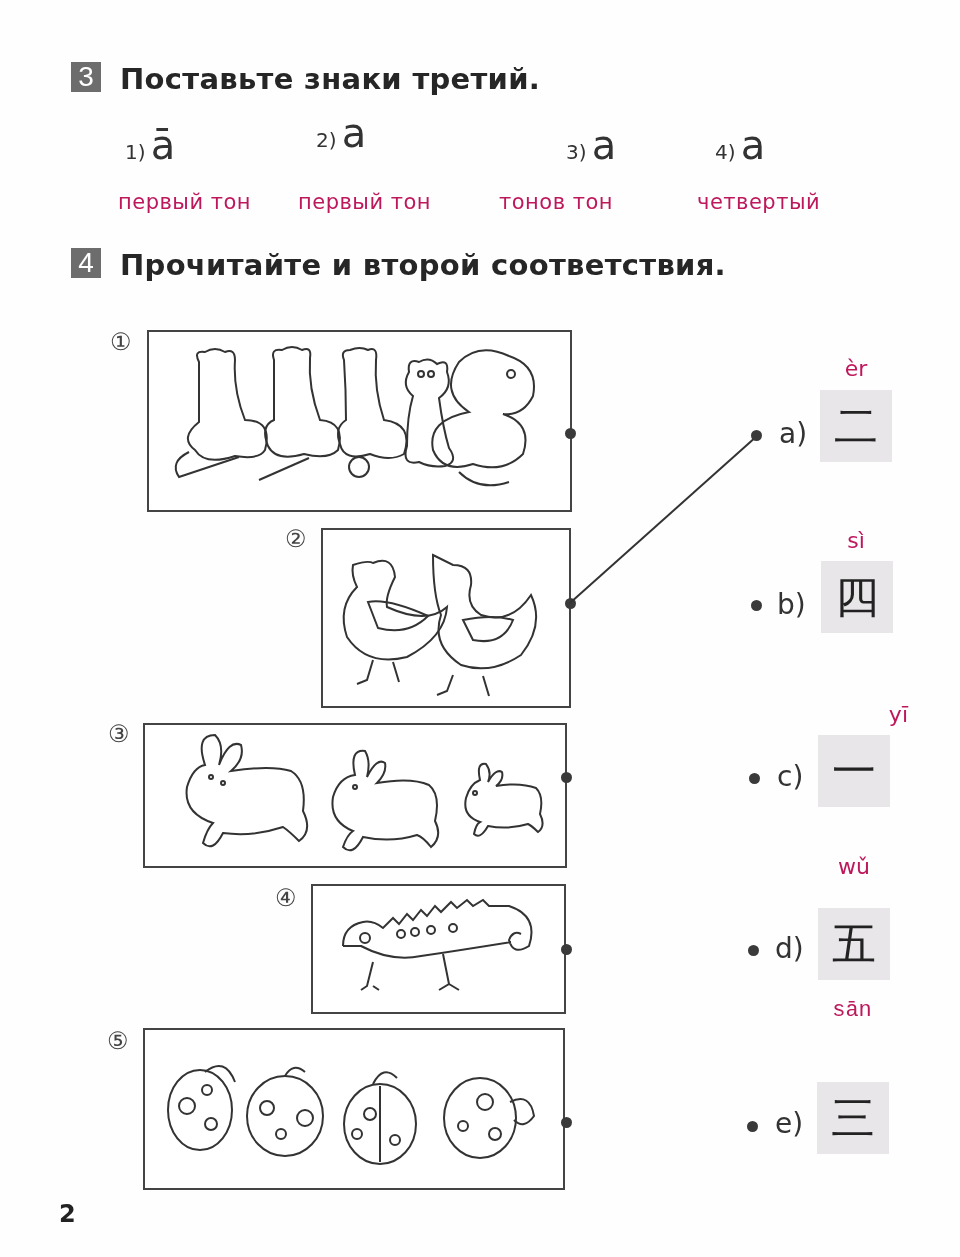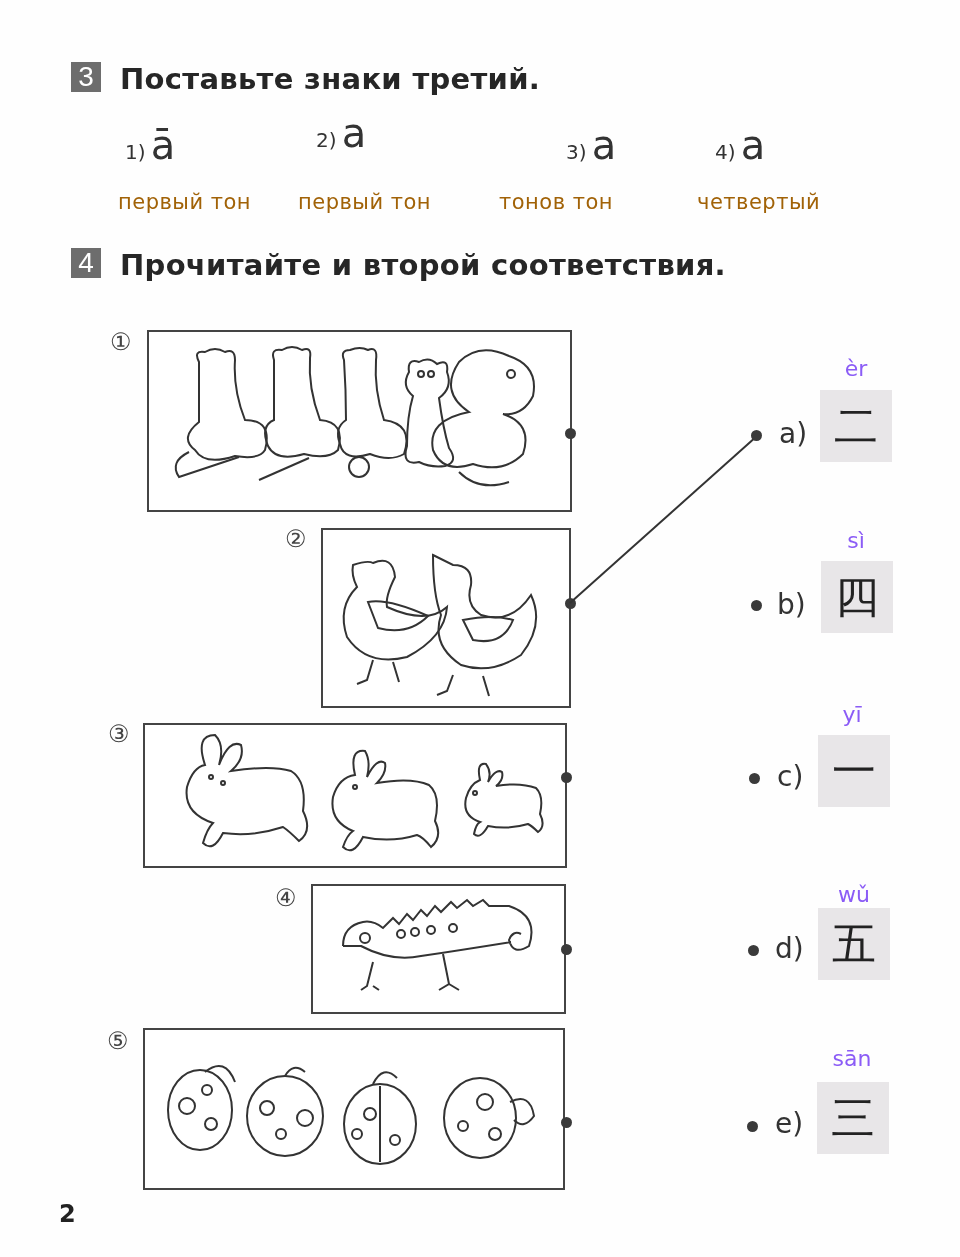--- a/index.html
+++ b/index.html
@@ -4,28 +4,28 @@
 <style>
   html, body { margin:0; padding:0; }
   body { width:960px; height:1257px; background:#fefefe; position:relative; overflow:hidden;
          font-family:"DejaVu Sans", sans-serif; color:#2a2a2a; }
   .abs { position:absolute; }
   .sec-num { width:30px; height:30px; background:#6d6d6d; color:#fff; font-family:"Liberation Sans", sans-serif;
              font-size:28px; line-height:30px; text-align:center; font-weight:normal; }
   .sec-title { font-family:"DejaVu Sans", sans-serif; font-weight:bold; font-size:29px; color:#262626; letter-spacing:0.3px; }
   .tone-num { font-size:20px; color:#333; }
   .tone-a { font-family:"DejaVu Sans", sans-serif; font-size:40px; color:#333; line-height:40px; }
-  .tone-label { font-size:21px; color:#a16207; letter-spacing:0.5px; }
+  .tone-label { font-size:21px; color:#be185d; letter-spacing:0.5px; }
   .pic { border:2px solid #444; background:#fff; box-sizing:border-box; }
   .circnum { font-family:"DejaVu Serif", serif; font-size:24px; color:#444; }
   .dot { width:11px; height:11px; border-radius:50%; background:#3a3a3a; }
   .opt-label { font-size:28px; color:#333; }
   .hanzi-box { width:72px; height:72px; background:#e8e6e8; display:flex; align-items:center; justify-content:center;
                font-family:"DejaVu Serif", serif; font-size:44px; color:#222; }
-  .pinyin { font-size:22px; color:#8b5cf6; text-align:center; width:72px; }
+  .pinyin { font-size:22px; color:#be185d; text-align:center; width:72px; }
   .page-num { font-family:"DejaVu Sans", sans-serif; font-weight:bold; font-size:24px; color:#222; }
   svg.drawing { position:absolute; left:0; top:0; }
 </style>
 </head>
 <body>
 
 <div class="abs sec-num" style="left:71px;top:62px;">3</div>
 <div class="abs sec-title" style="left:120px;top:62px;">Поставьте знаки третий.</div>
 
 <div class="abs" style="left:125px;top:125px;">
@@ -172,28 +172,28 @@
 <div class="abs pinyin" style="left:820px;top:356px;">èr</div>
 <div class="abs dot" style="left:751px;top:430px;"></div>
 <div class="abs opt-label" style="left:779px;top:417px;">a)</div>
 <div class="abs hanzi-box" style="left:820px;top:390px;">二</div>
 
 <div class="abs pinyin" style="left:820px;top:528px;">sì</div>
 <div class="abs dot" style="left:751px;top:600px;"></div>
 <div class="abs opt-label" style="left:777px;top:588px;">b)</div>
 <div class="abs hanzi-box" style="left:821px;top:561px;">四</div>
 
-<div class="abs pinyin" style="left:816px;top:702px;">yī</div>
+<div class="abs pinyin" style="left:836px;top:702px;text-align:right;">yī</div>
 <div class="abs dot" style="left:749px;top:773px;"></div>
 <div class="abs opt-label" style="left:777px;top:760px;">c)</div>
 <div class="abs hanzi-box" style="left:818px;top:735px;">一</div>
 
-<div class="abs pinyin" style="left:818px;top:882px;">wǔ</div>
+<div class="abs pinyin" style="left:818px;top:854px;">wǔ</div>
 <div class="abs dot" style="left:748px;top:945px;"></div>
 <div class="abs opt-label" style="left:775px;top:932px;">d)</div>
 <div class="abs hanzi-box" style="left:818px;top:908px;">五</div>
 
-<div class="abs pinyin" style="left:816px;top:1046px;">sān</div>
+<div class="abs pinyin" style="left:816px;top:998px;font-family:Liberation Mono, monospace;">sān</div>
 <div class="abs dot" style="left:747px;top:1121px;"></div>
 <div class="abs opt-label" style="left:775px;top:1107px;">e)</div>
 <div class="abs hanzi-box" style="left:817px;top:1082px;">三</div>
 
 <div class="abs page-num" style="left:59px;top:1200px;">2</div>
 
 </body></html>

